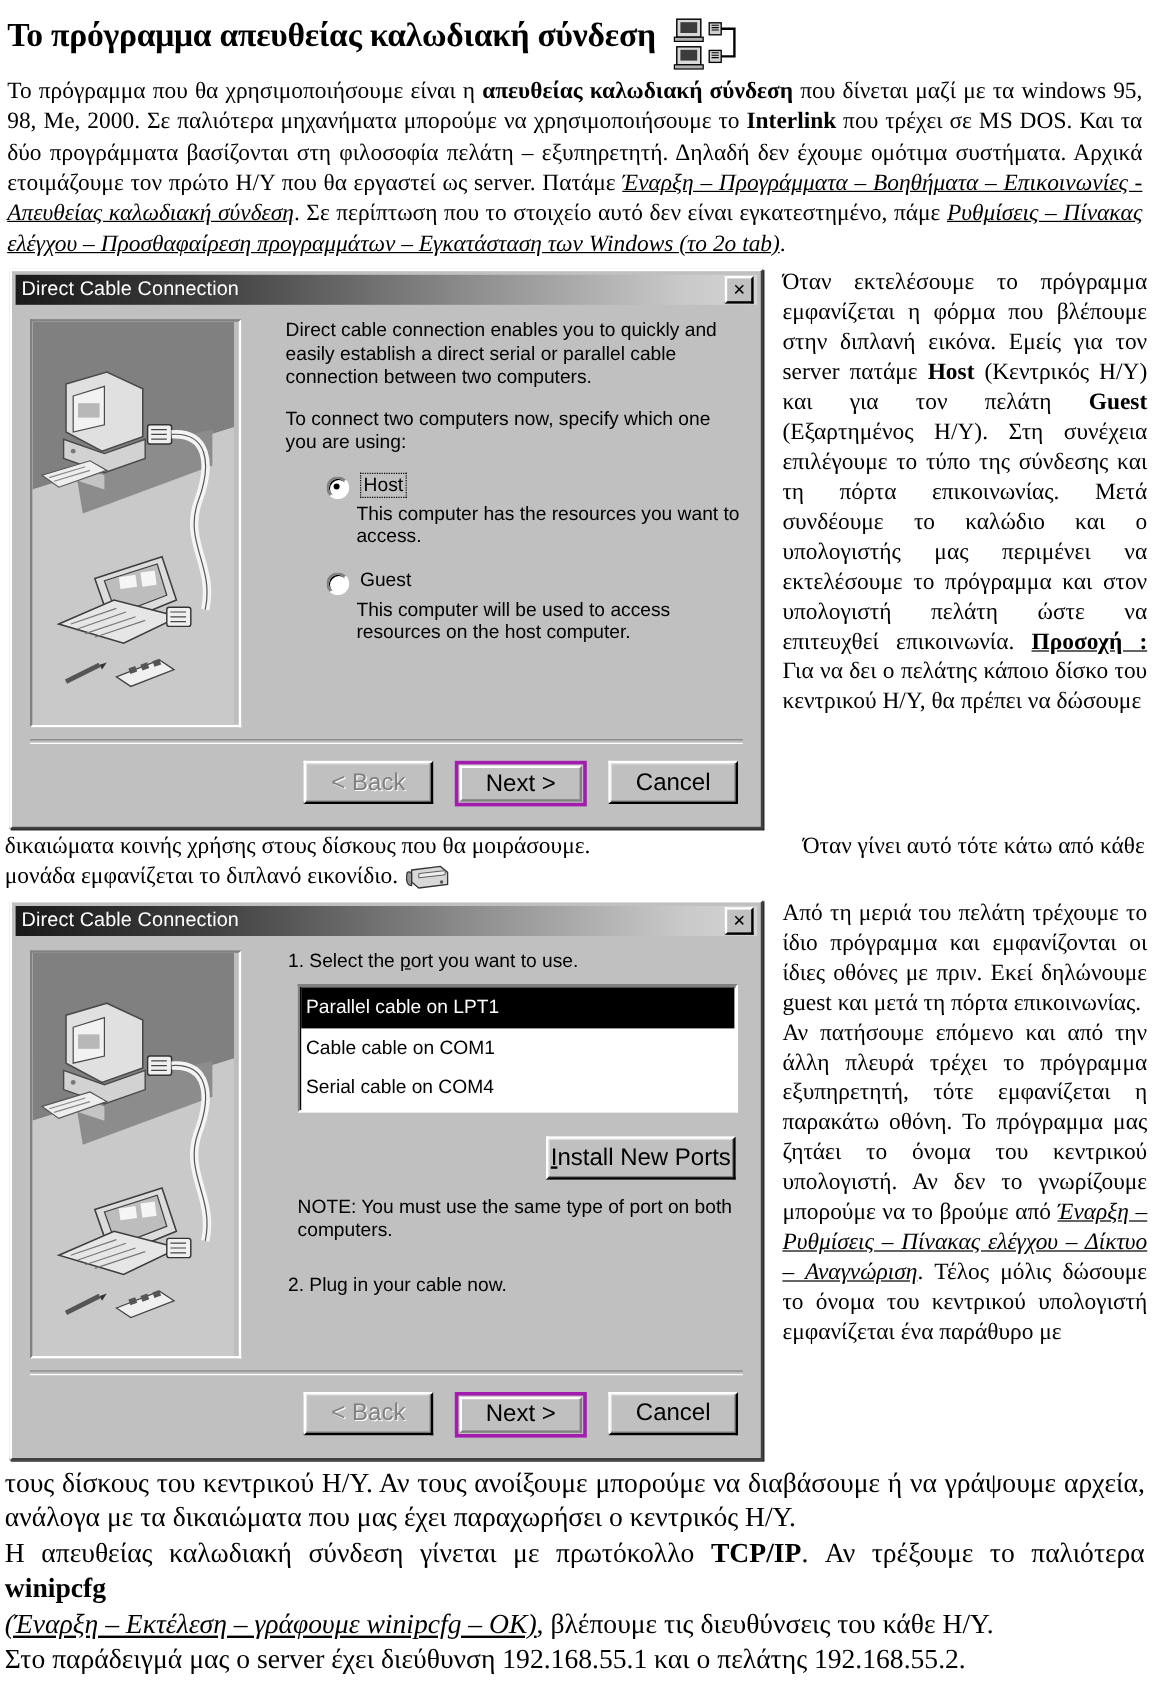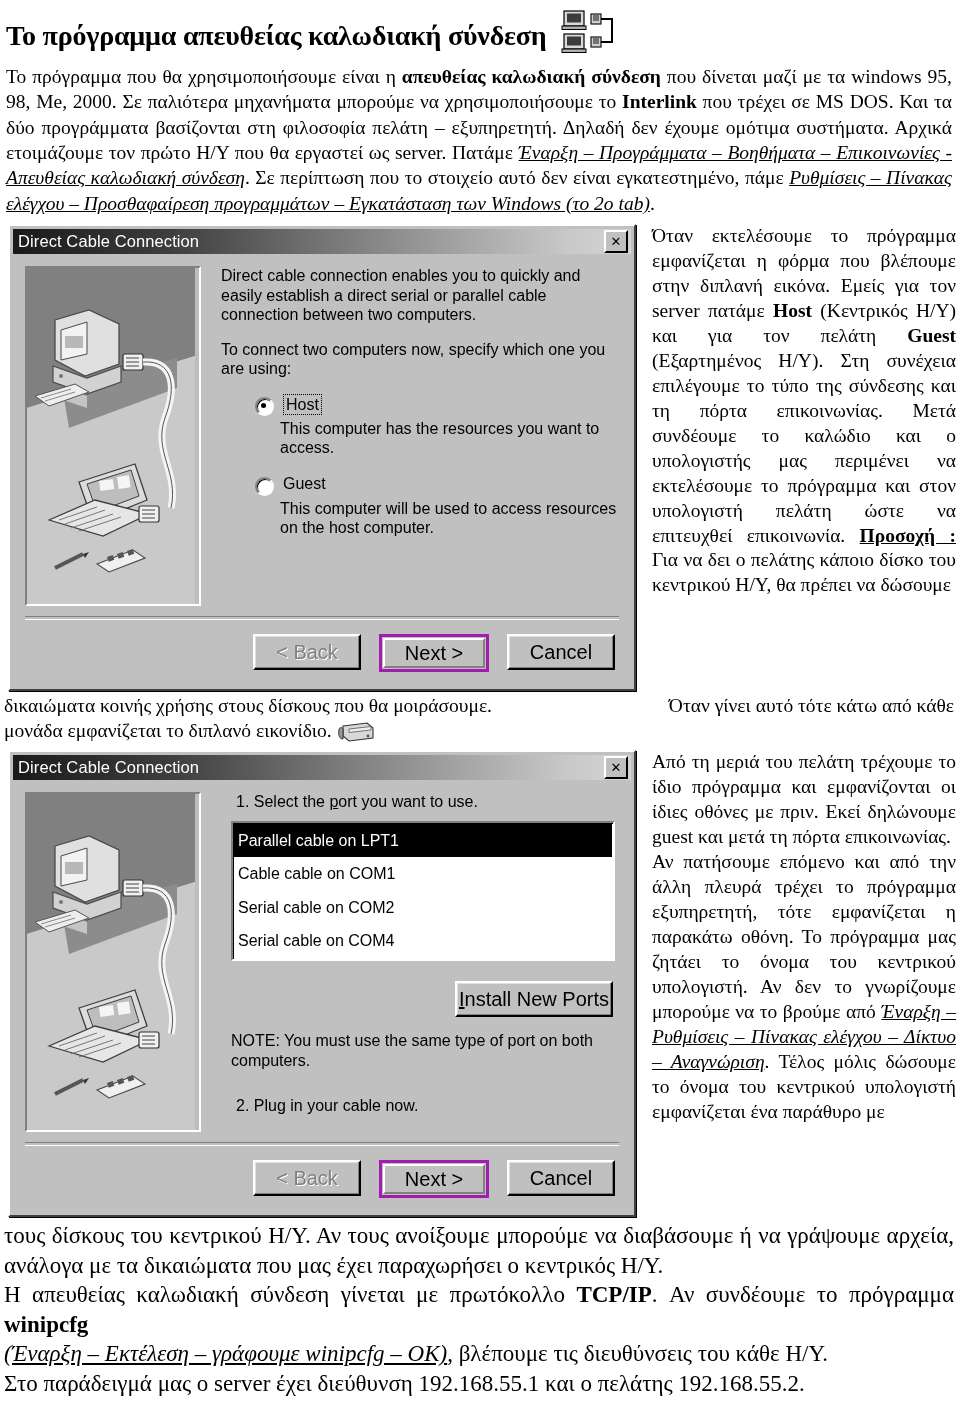--- a/index.html
+++ b/index.html
@@ -8,21 +8,21 @@
     background:#ffffff;
     font-family:"Liberation Serif","DejaVu Serif",serif;
     color:#000;
     position:relative;
     overflow:hidden;
   }
   .page{position:relative;width:960px;height:1421px;padding:0;box-sizing:border-box;}
 
   
   .doc-title-row{
-    display:flex;align-items:center;gap:14px;
+    display:flex;gap:14px;
     padding:14px 0 0 6px;
     height:58px;box-sizing:border-box;
   }
   .doc-title{
     font-size:28px;font-weight:bold;
     font-family:"Liberation Serif","DejaVu Serif",serif;
     letter-spacing:-0.2px;
     white-space:nowrap;
   }
 
@@ -72,21 +72,21 @@
   }
   .dlg-close{
     width:20px;height:19px;
     background:#c0c0c0;
     border:2px solid;
     border-color:#ffffff #000000 #000000 #ffffff;
     display:flex;align-items:center;justify-content:center;
     font-size:13px;font-weight:bold;color:#000;line-height:1;
     font-family:"Liberation Sans","DejaVu Sans",sans-serif;
   }
-  .dlg-body{display:flex;padding:12px 10px 0 12px;}
+  .dlg-body{display:flex;padding:12px 10px 0 12px;gap:17px;}
   .dlg-illus{
     width:172px;height:auto;flex:0 0 auto;
     border:2px solid;
     border-color:#808080 #ffffff #ffffff #808080;
     background:#bdbdbd;
     position:relative;overflow:hidden;
   }
   .dlg-content{flex:1;padding-left:20px;font-size:16px;color:#000;line-height:1.22;}
   .dlg-content p{margin:0 0 15px 0;}
   .dlg-sep{
@@ -138,21 +138,21 @@
     background:#fff;
     border:2px solid;border-color:#808080 #ffffff #ffffff #808080;
     box-shadow:inset 1px 1px 0 #000;
     margin:9px 6px 0 10px;padding:1px;
     font-size:16px;
   }
   .listbox .item{padding:7px 4px;}
   .listbox .item.sel{background:#000;color:#fff;}
 
   .note{margin:14px 0 0 10px;font-size:16px;line-height:1.22;}
-  .step{font-size:16px;margin-left:15px;}
+  .step{font-size:16px;margin-left:2px;}
 
   
   .drive-icon{display:inline-block;width:38px;height:24px;vertical-align:-7px;position:relative;}
 
   
   .bottom{
     clear:both;
     padding:4px 6px 0 4px;
     font-size:23px;line-height:1.28;text-align:justify;
   }
@@ -369,21 +369,20 @@
             </g>
           </svg>
         </div>
 
         <div class="dlg-content">
           <div class="step"><span>1. Select the </span><span class="u">p</span><span>ort you want to use.</span></div>
 
           <div class="listbox">
             <div class="item sel">Parallel cable on LPT1</div>
             <div class="item">Cable cable on COM1</div>
-            <div class="item">Serial cable on COM2</div>
             <div class="item">Serial cable on COM4</div>
           </div>
 
           <div style="display:flex;justify-content:flex-end;margin:20px 8px 0 0;">
             <div class="btn" style="min-width:154px;">
                 <span class="u">I</span>
                 <span>nstall New Ports</span>
               </div>
           </div>
 
@@ -402,18 +401,18 @@
     </div>
 
     <div class="rightcol" style="margin-left:652px;padding-right:4px;">
       <p>Από τη μεριά του πελάτη τρέχουμε το ίδιο πρόγραμμα και εμφανίζονται οι ίδιες οθόνες με πριν. Εκεί δηλώνουμε guest και μετά τη πόρτα επικοινωνίας.</p>
       <p><span> Αν πατήσουμε επόμενο και από την άλλη πλευρά τρέχει το πρόγραμμα εξυπηρετητή, τότε εμφανίζεται η παρακάτω οθόνη. Το πρόγραμμα  μας ζητάει το όνομα του κεντρικού υπολογιστή. Αν δεν το γνωρίζουμε μπορούμε να το βρούμε από </span><span class="ital-u">Έναρξη – Ρυθμίσεις – Πίνακας ελέγχου – Δίκτυο – Αναγνώριση</span><span>. Τέλος μόλις δώσουμε το όνομα του κεντρικού υπολογιστή εμφανίζεται ένα παράθυρο με</span></p>
     </div>
   </div>
 
   <div class="bottom">
     <div style="text-align:justify;">τους δίσκους του κεντρικού Η/Υ. Αν τους ανοίξουμε μπορούμε να διαβάσουμε ή να γράψουμε αρχεία, ανάλογα με τα δικαιώματα που μας έχει παραχωρήσει ο κεντρικός Η/Υ.</div>
-    <div><span>Η απευθείας καλωδιακή σύνδεση γίνεται με πρωτόκολλο </span><b>TCP/IP</b><span>. Αν συνδέουμε το πρόγραμμα </span><b>winipcfg</b></div>
+    <div><span>Η απευθείας καλωδιακή σύνδεση γίνεται με πρωτόκολλο </span><b>TCP/IP</b><span>. Αν τρέξουμε το παλιότερα </span><b>winipcfg</b></div>
     <div><span class="ital-u">(Έναρξη – Εκτέλεση – γράφουμε winipcfg – OK)</span><span>,  βλέπουμε τις διευθύνσεις του κάθε Η/Υ.</span></div>
     <div>Στο παράδειγμά μας ο server έχει διεύθυνση 192.168.55.1 και ο πελάτης 192.168.55.2.</div>
   </div>
 
 </div>
 
 </body></html>

